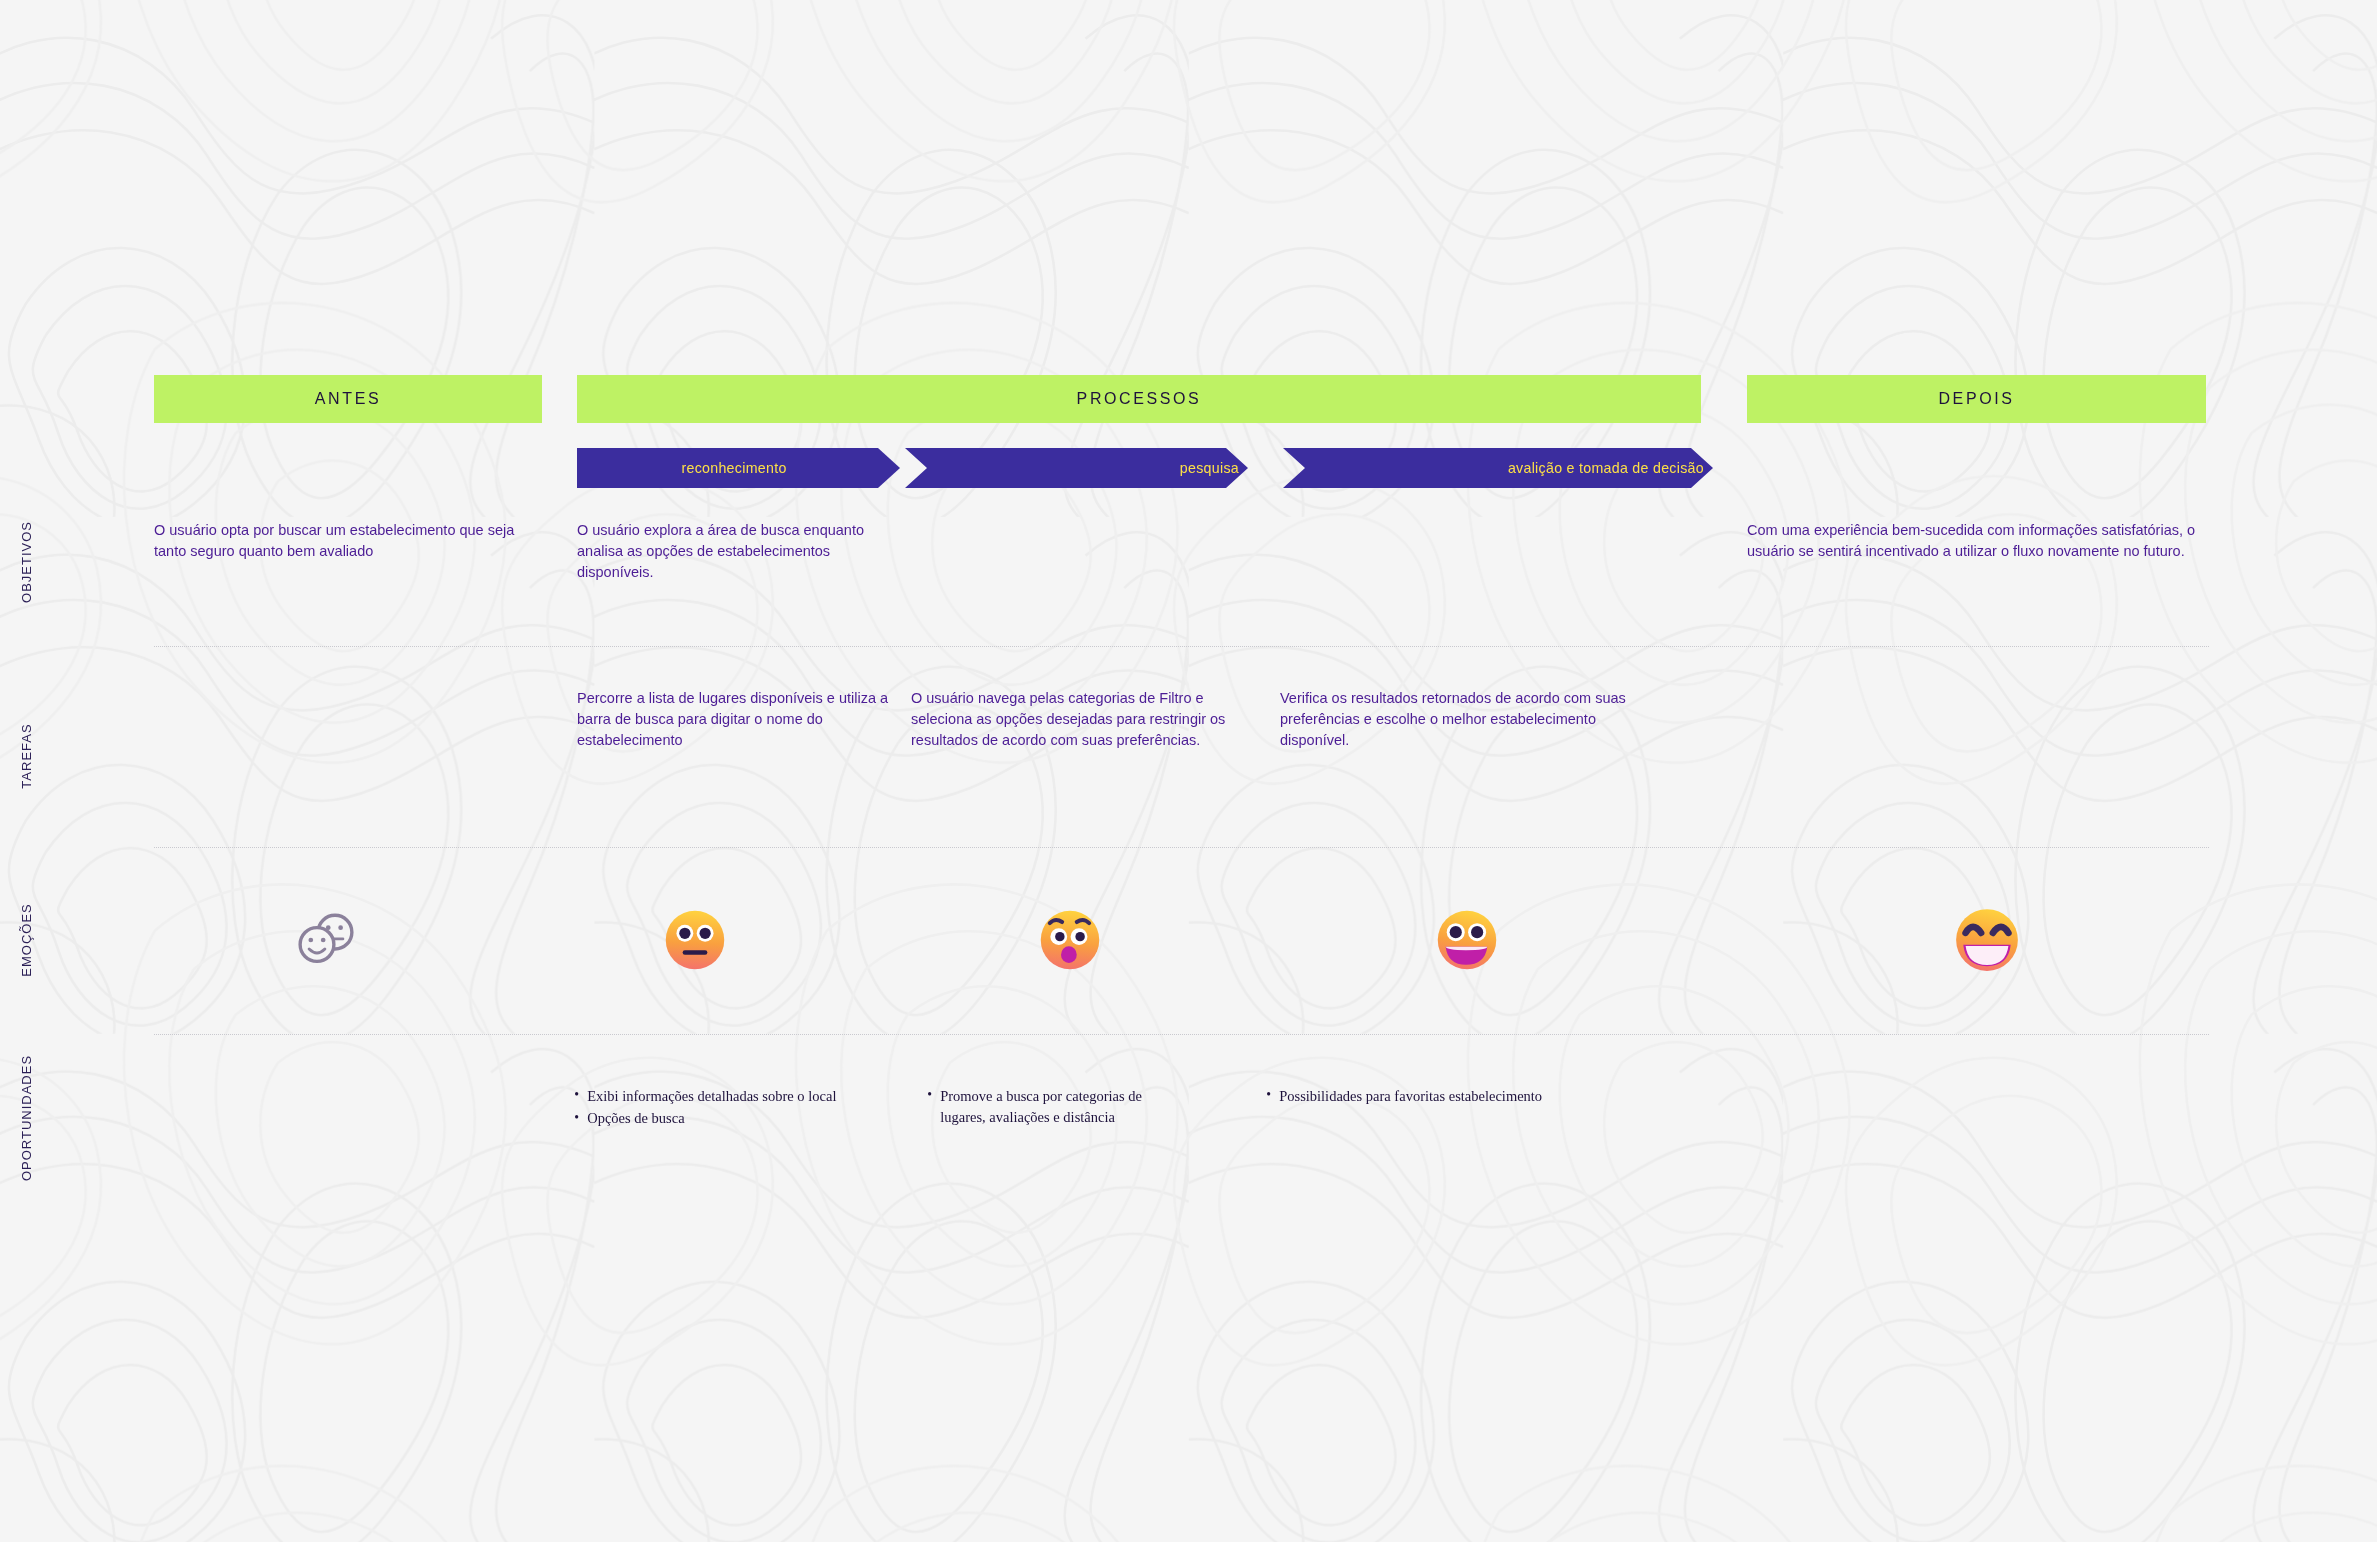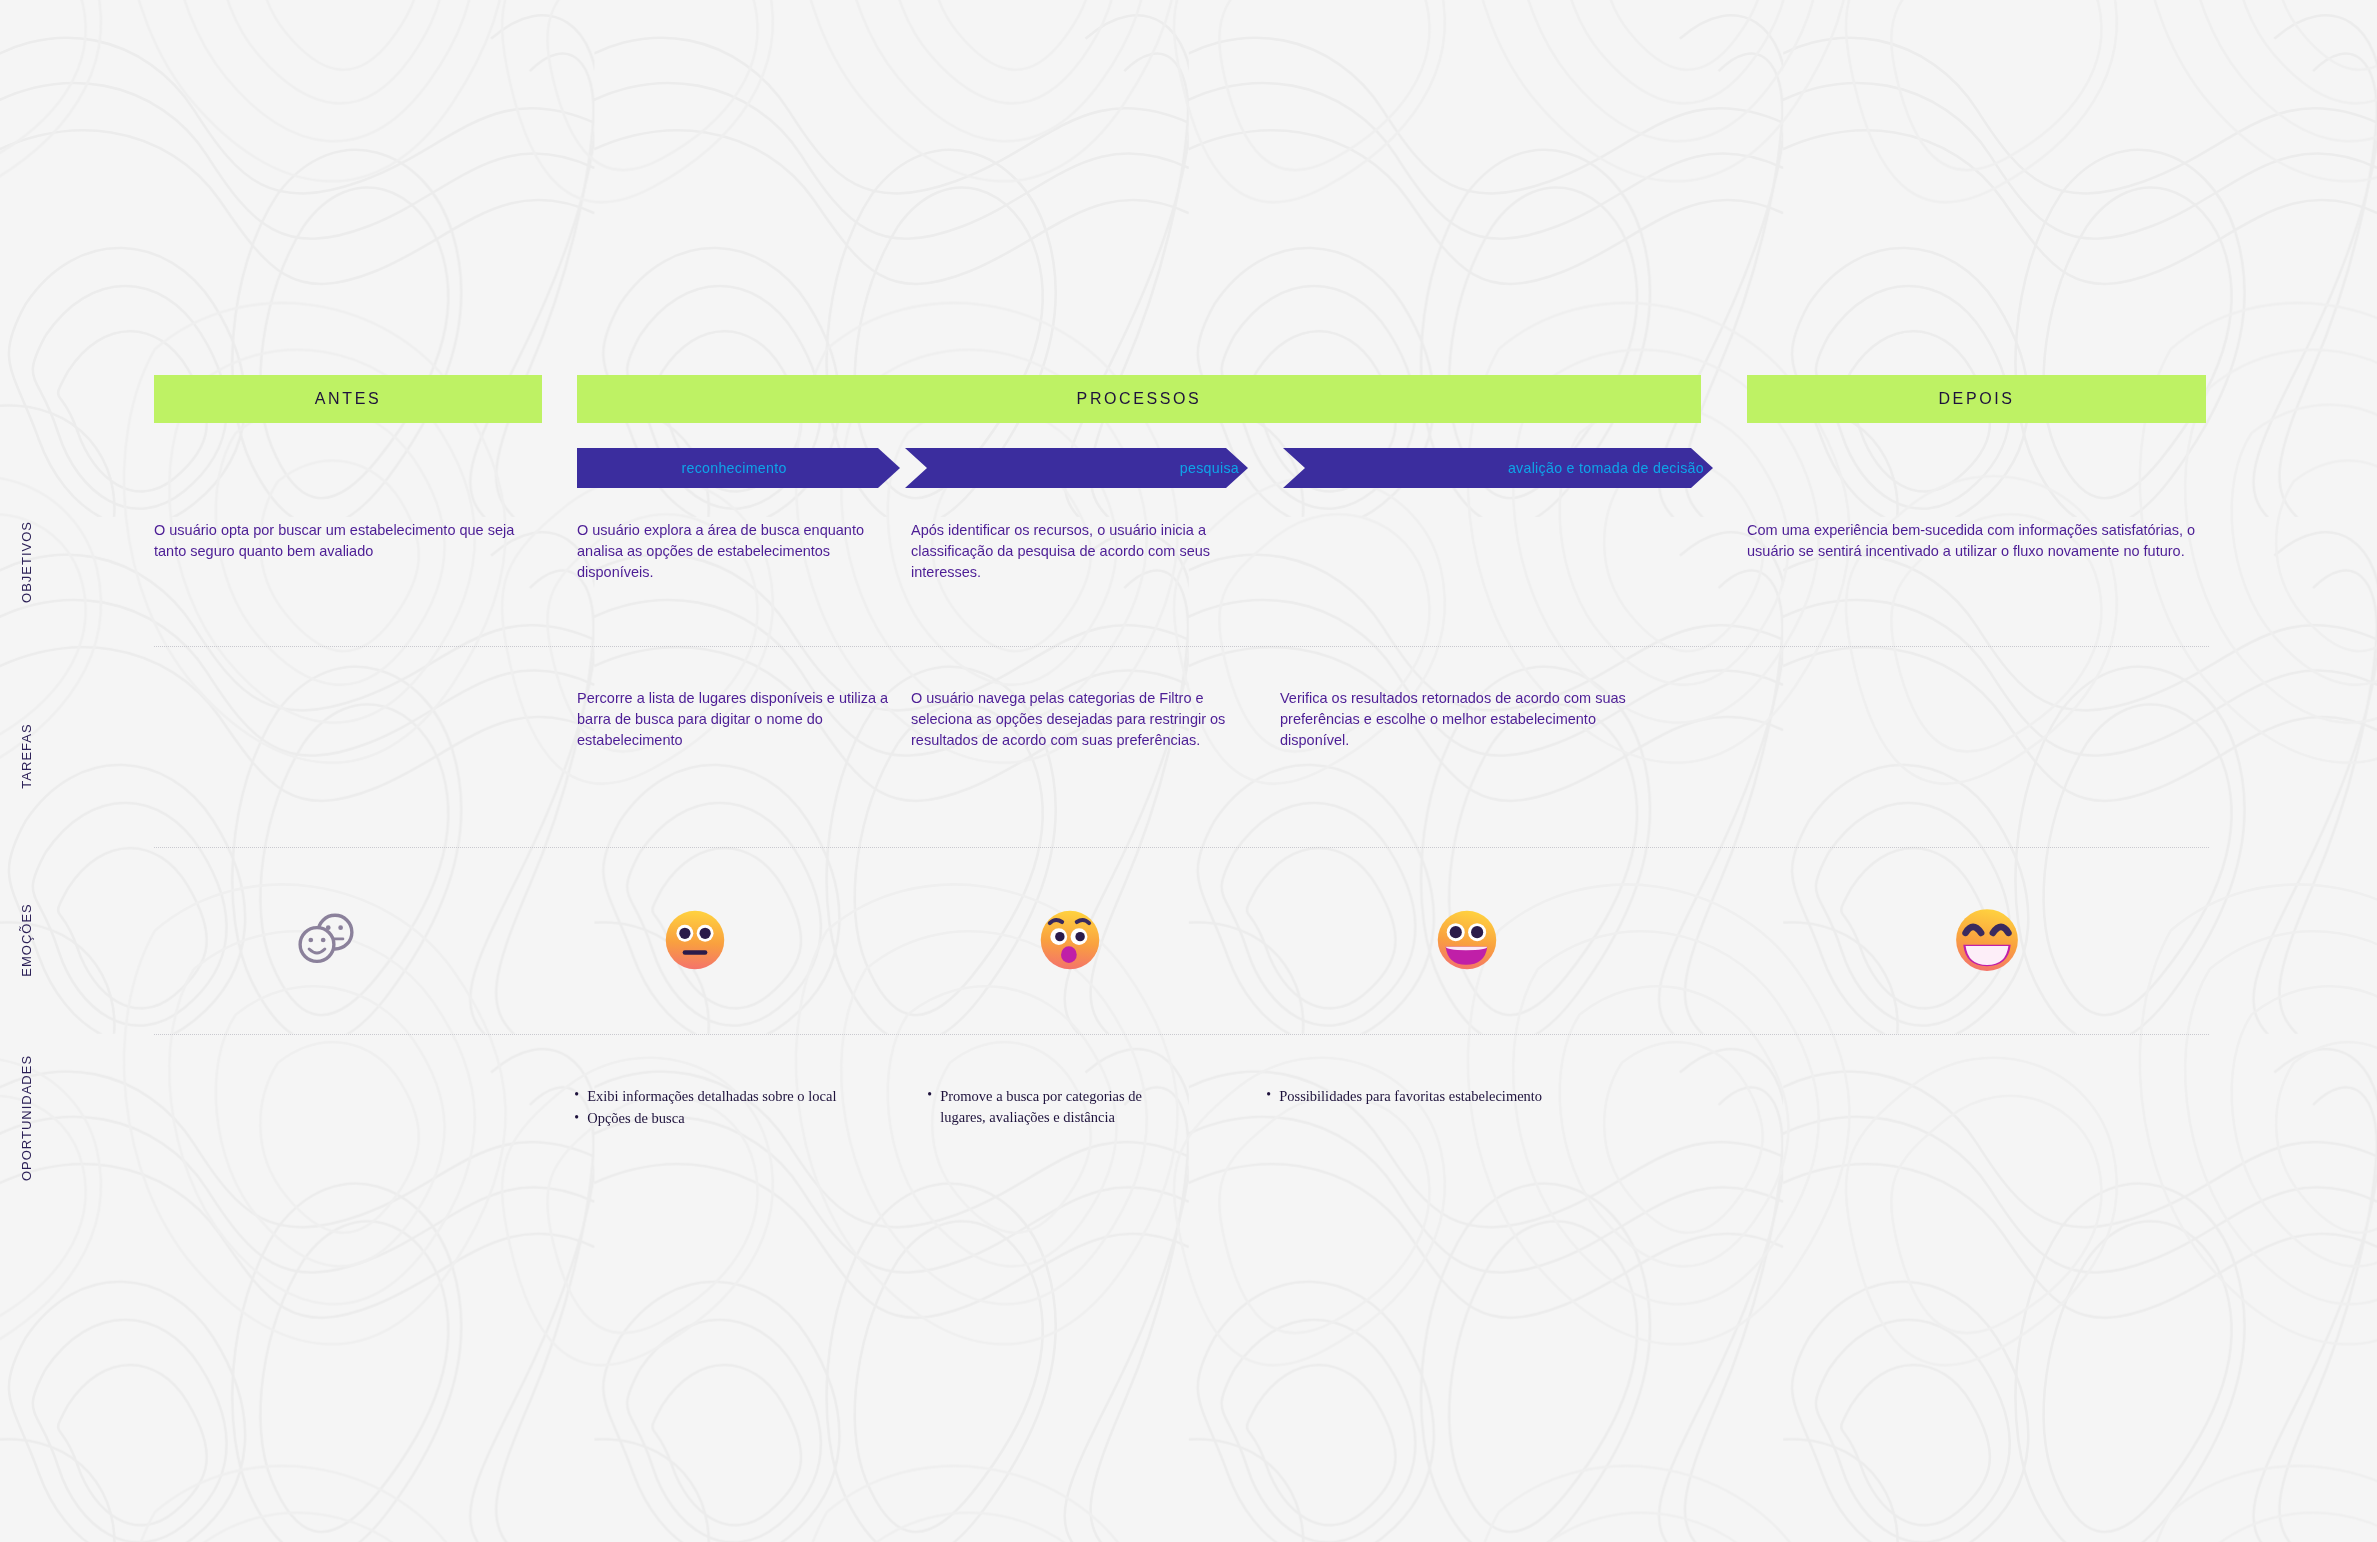--- a/index.html
+++ b/index.html
@@ -64,21 +64,21 @@
   .chevron {
     position: absolute;
     height: 40px;
     background: #3b2d9e;
     display: flex;
     align-items: center;
     justify-content: center;
   }
   .chevron .chev-label {
     font-size: 14.2px;
-    color: #0ea5e9;
+    color: #fde047;
     font-weight: 400;
     letter-spacing: 0.3px;
     padding-right: 9px;
   }
   .chev-notch {
     clip-path: polygon(0 0, calc(100% - 22px) 0, 100% 50%, calc(100% - 22px) 100%, 0 100%);
   }
   .chev-both {
     clip-path: polygon(0 0, calc(100% - 22px) 0, 100% 50%, calc(100% - 22px) 100%, 0 100%, 22px 50%);
     justify-content: flex-end;
@@ -198,23 +198,20 @@
   <div class="chevron chev-both" style="left:1283px; top:448px; width:430px;">
     <span class="chev-label">avalição e tomada de decisão</span>
   </div>
 
   <div class="cell" style="left:154px; top:520px; width:368px;">
     <p>O usuário opta por buscar um estabelecimento que seja tanto seguro quanto bem avaliado</p>
   </div>
   <div class="cell" style="left:577px; top:520px; width:323px;">
     <p>O usuário explora a área de busca enquanto analisa as opções de estabelecimentos disponíveis.</p>
   </div>
-  <div class="cell" style="left:911px; top:520px; width:352px;">
-    <p>Após identificar os recursos, o usuário inicia a classificação da pesquisa de acordo com seus interesses.</p>
-  </div>
   <div class="cell" style="left:1747px; top:520px; width:498px;">
     <p>Com uma experiência bem-sucedida com informações satisfatórias, o usuário se sentirá incentivado a utilizar o fluxo novamente no futuro.</p>
   </div>
 
   <div class="sep" style="left:154px; top:646px; width:2055px;"></div>
 
   <div class="cell" style="left:577px; top:688px; width:320px;">
     <p>Percorre a lista de lugares disponíveis e utiliza a barra de busca para digitar o nome do estabelecimento</p>
   </div>
   <div class="cell" style="left:911px; top:688px; width:330px;">

